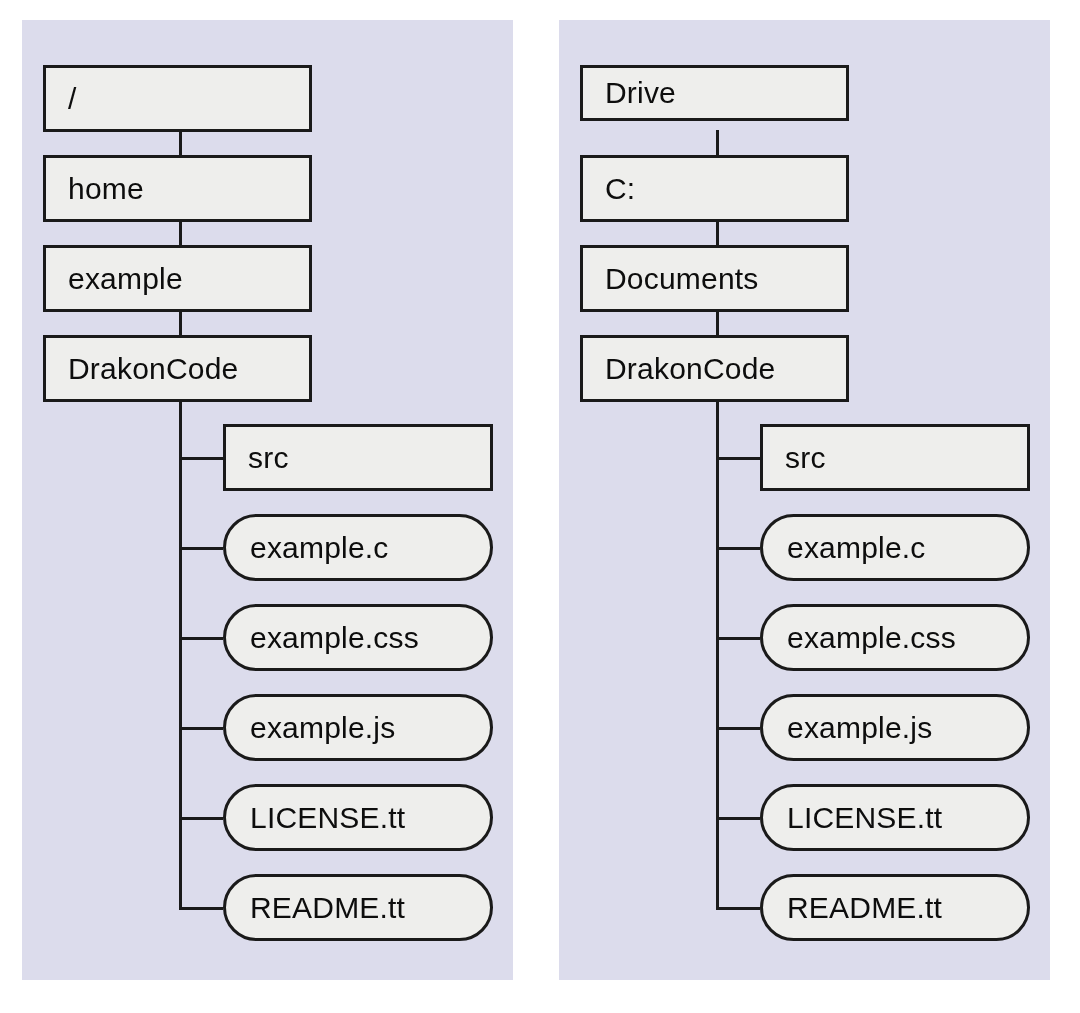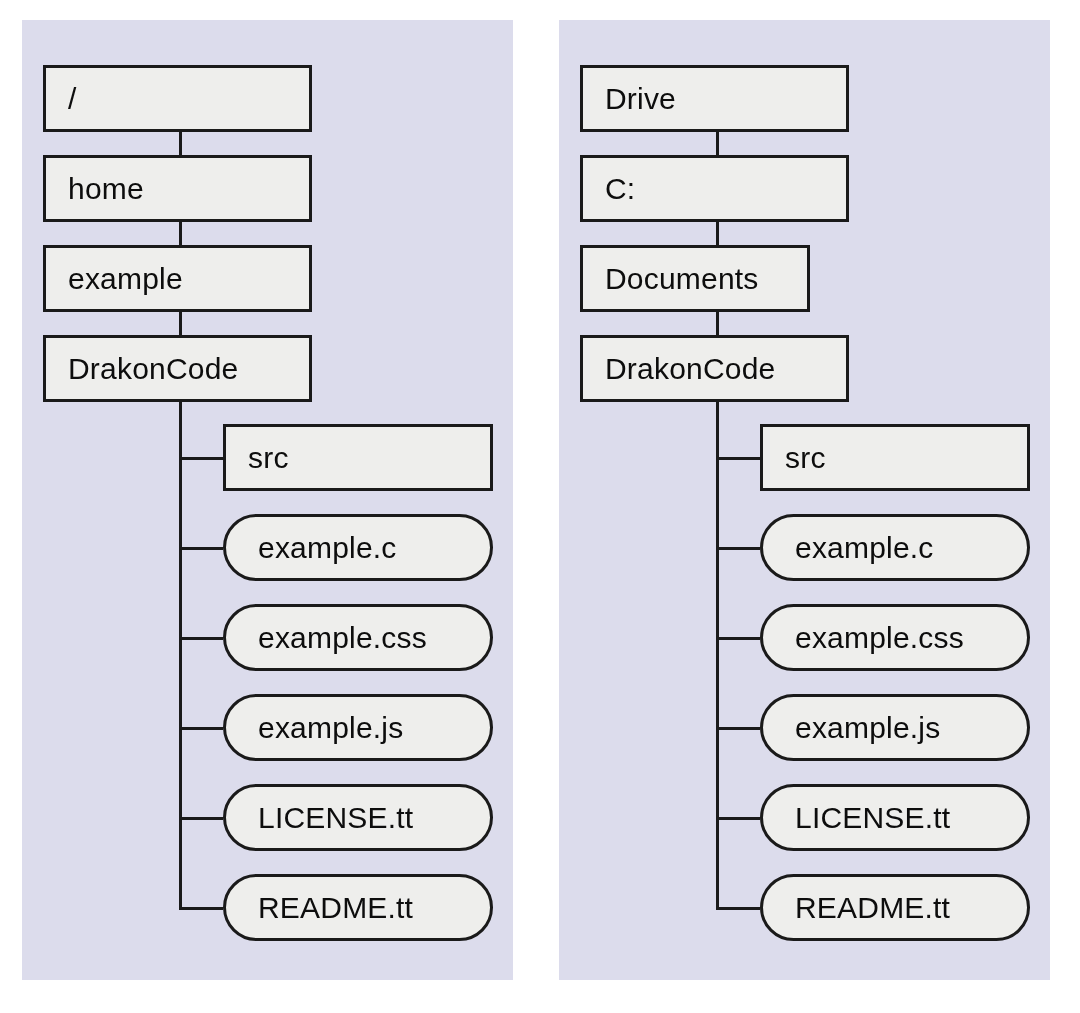--- a/index.html
+++ b/index.html
@@ -45,21 +45,21 @@
     padding-left: 22px;
   }
 
   .node.rect {
     border-radius: 0;
   }
   .node.pill {
     border-radius: 34px;
   }
   .node.pill .label {
-    padding-left: 32px;
+    padding-left: 24px;
   }
 
   .edge {
     position: absolute;
     background: #1a1a1a;
   }
   .edge.v { width: 3px; }
   .edge.h { height: 3px; }
 
   .tree-group { position: absolute; left: 0; top: 0; }
@@ -106,29 +106,29 @@
       <div class="node pill" style="left: 223px; top: 784px; width: 270px; height: 67px;">
         <span class="label">LICENSE.tt</span>
       </div>
       <div class="edge h" style="left: 179px; top: 907px; width: 44px;"></div>
       <div class="node pill" style="left: 223px; top: 874px; width: 270px; height: 67px;">
         <span class="label">README.tt</span>
       </div>
     </div>
     <div class="panel" style="left: 559px; top: 20px; width: 491px; height: 960px;"></div>
     <div class="tree-group">
-      <div class="node rect" style="left: 580px; top: 65px; width: 269px; height: 67px;">
+      <div class="node rect" style="left: 580px; top: 65px; width: 269px; height: 56px;">
         <span class="label">Drive</span>
       </div>
       <div class="edge v" style="left: 716px; top: 130px; height: 27px;"></div>
       <div class="node rect" style="left: 580px; top: 155px; width: 269px; height: 67px;">
         <span class="label">C:</span>
       </div>
       <div class="edge v" style="left: 716px; top: 220px; height: 27px;"></div>
-      <div class="node rect" style="left: 580px; top: 245px; width: 230px; height: 67px;">
+      <div class="node rect" style="left: 580px; top: 245px; width: 269px; height: 67px;">
         <span class="label">Documents</span>
       </div>
       <div class="edge v" style="left: 716px; top: 310px; height: 27px;"></div>
       <div class="node rect" style="left: 580px; top: 335px; width: 269px; height: 67px;">
         <span class="label">DrakonCode</span>
       </div>
       <div class="edge v" style="left: 716px; top: 400px; height: 510px;"></div>
       <div class="edge h" style="left: 716px; top: 457px; width: 44px;"></div>
       <div class="node rect" style="left: 760px; top: 424px; width: 270px; height: 67px;">
         <span class="label">src</span>

